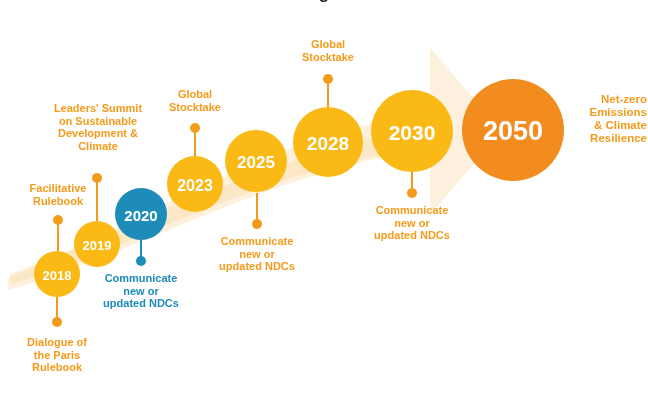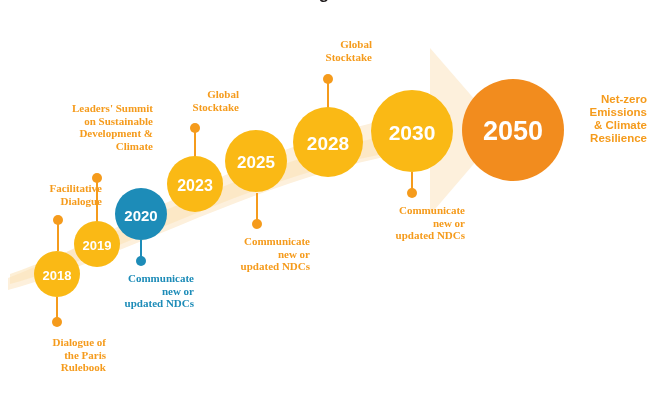--- a/index.html
+++ b/index.html
@@ -31,21 +31,21 @@
     text-anchor: middle;
     dominant-baseline: central;
   }
   .label-text {
     position: absolute;
     font-family: "Liberation Sans", sans-serif;
     font-weight: bold;
     line-height: 1.14;
     white-space: pre;
   }
-  .lbl-center { text-align: right; font-family: Liberation Serif, serif; }
+  .lbl-center { text-align: center; }
   .lbl-left   { text-align: right; }
   .title-clip {
     position: absolute;
     left: 0;
     top: -16px;
     width: 648px;
     text-align: center;
     font-family: "Liberation Sans", sans-serif;
     font-weight: bold;
     font-size: 17px;
@@ -102,21 +102,21 @@
         <circle cx="513" cy="130" r="51" fill="#F28C1E"></circle>
         <text x="513" y="131" class="node-year" font-size="27" fill="#FFFFFF">2050</text>
       </g>
   </svg>
 
   <div id="label-group">
       <div class="label-text lbl-center" style="left: 8px; top: 336px; width: 98px; font-size: 11px; color: rgb(245, 155, 28);">Dialogue of
 the Paris
 Rulebook</div>
       <div class="label-text lbl-center" style="left: 14px; top: 182px; width: 88px; font-size: 11px; color: rgb(245, 155, 28);">Facilitative
-Dialogue</div>
+Rulebook</div>
       <div class="label-text lbl-center" style="left: 43px; top: 102px; width: 110px; font-size: 11px; color: rgb(245, 155, 28);">Leaders' Summit
 on Sustainable
 Development &amp;
 Climate</div>
       <div class="label-text lbl-center" style="left: 88px; top: 272px; width: 106px; font-size: 11px; color: rgb(29, 140, 184);">Communicate
 new or
 updated NDCs</div>
       <div class="label-text lbl-center" style="left: 151px; top: 88px; width: 88px; font-size: 11px; color: rgb(245, 155, 28);">Global
 Stocktake</div>
       <div class="label-text lbl-center" style="left: 204px; top: 235px; width: 106px; font-size: 11px; color: rgb(245, 155, 28);">Communicate

